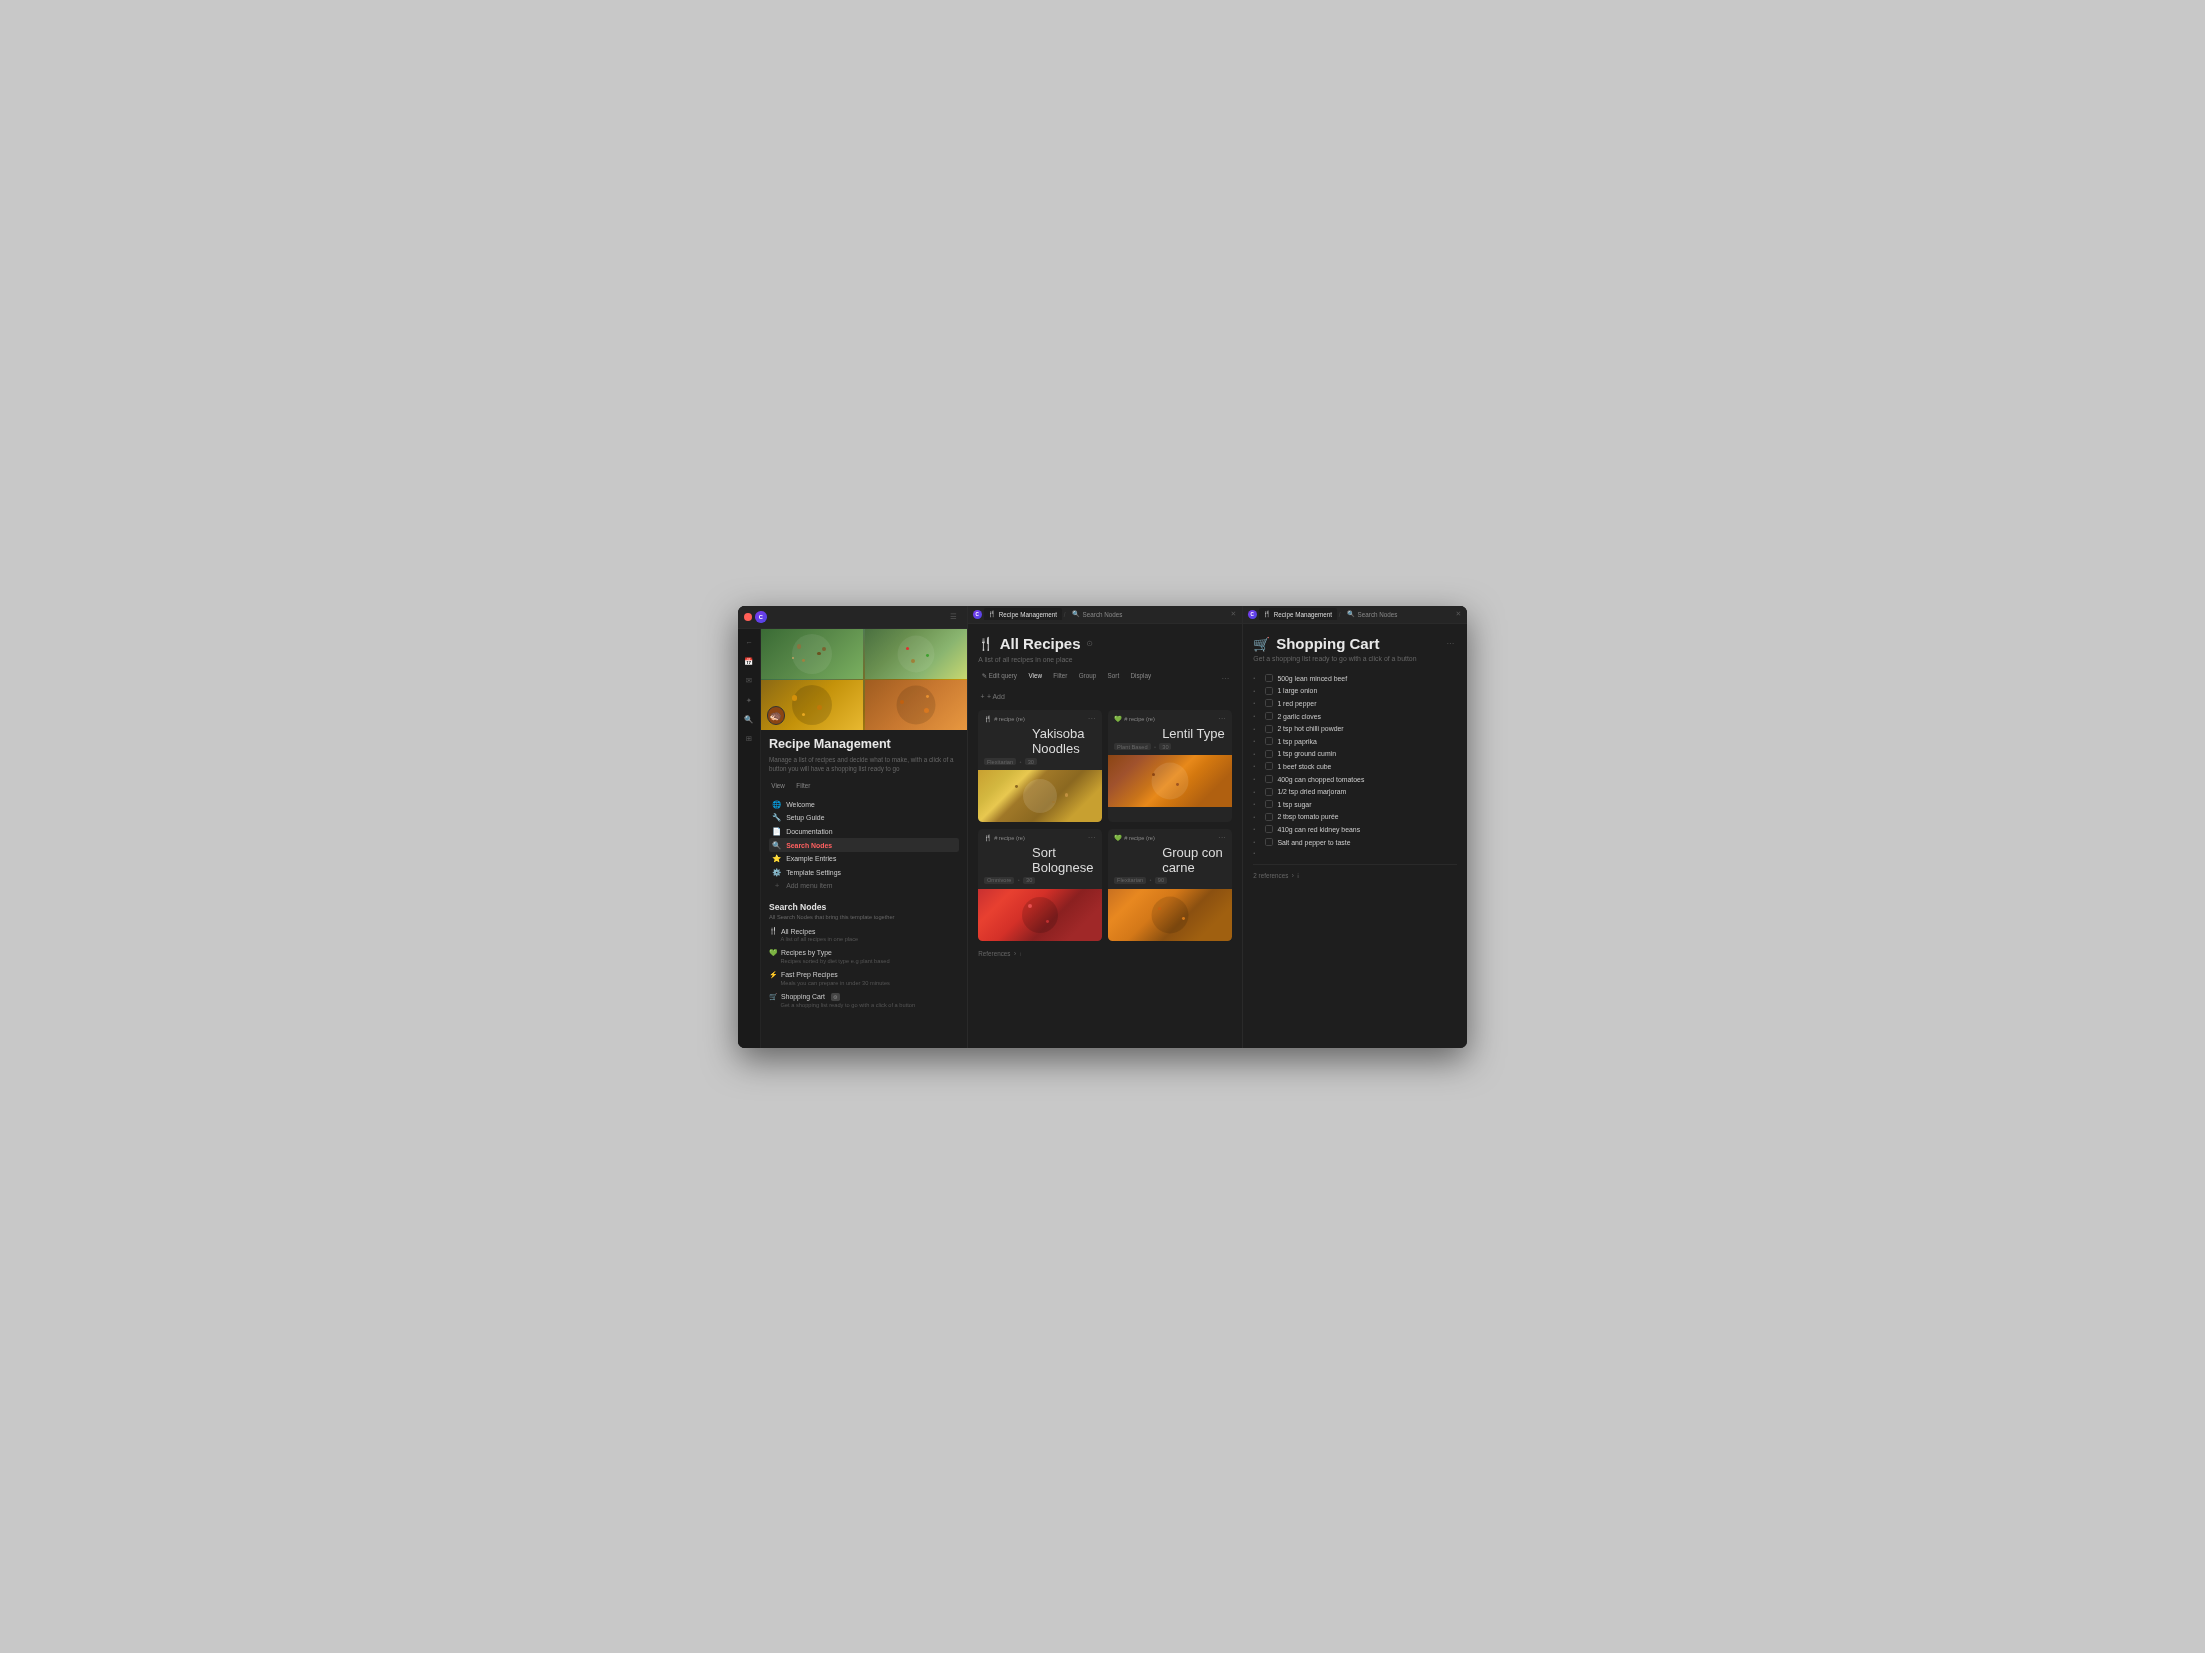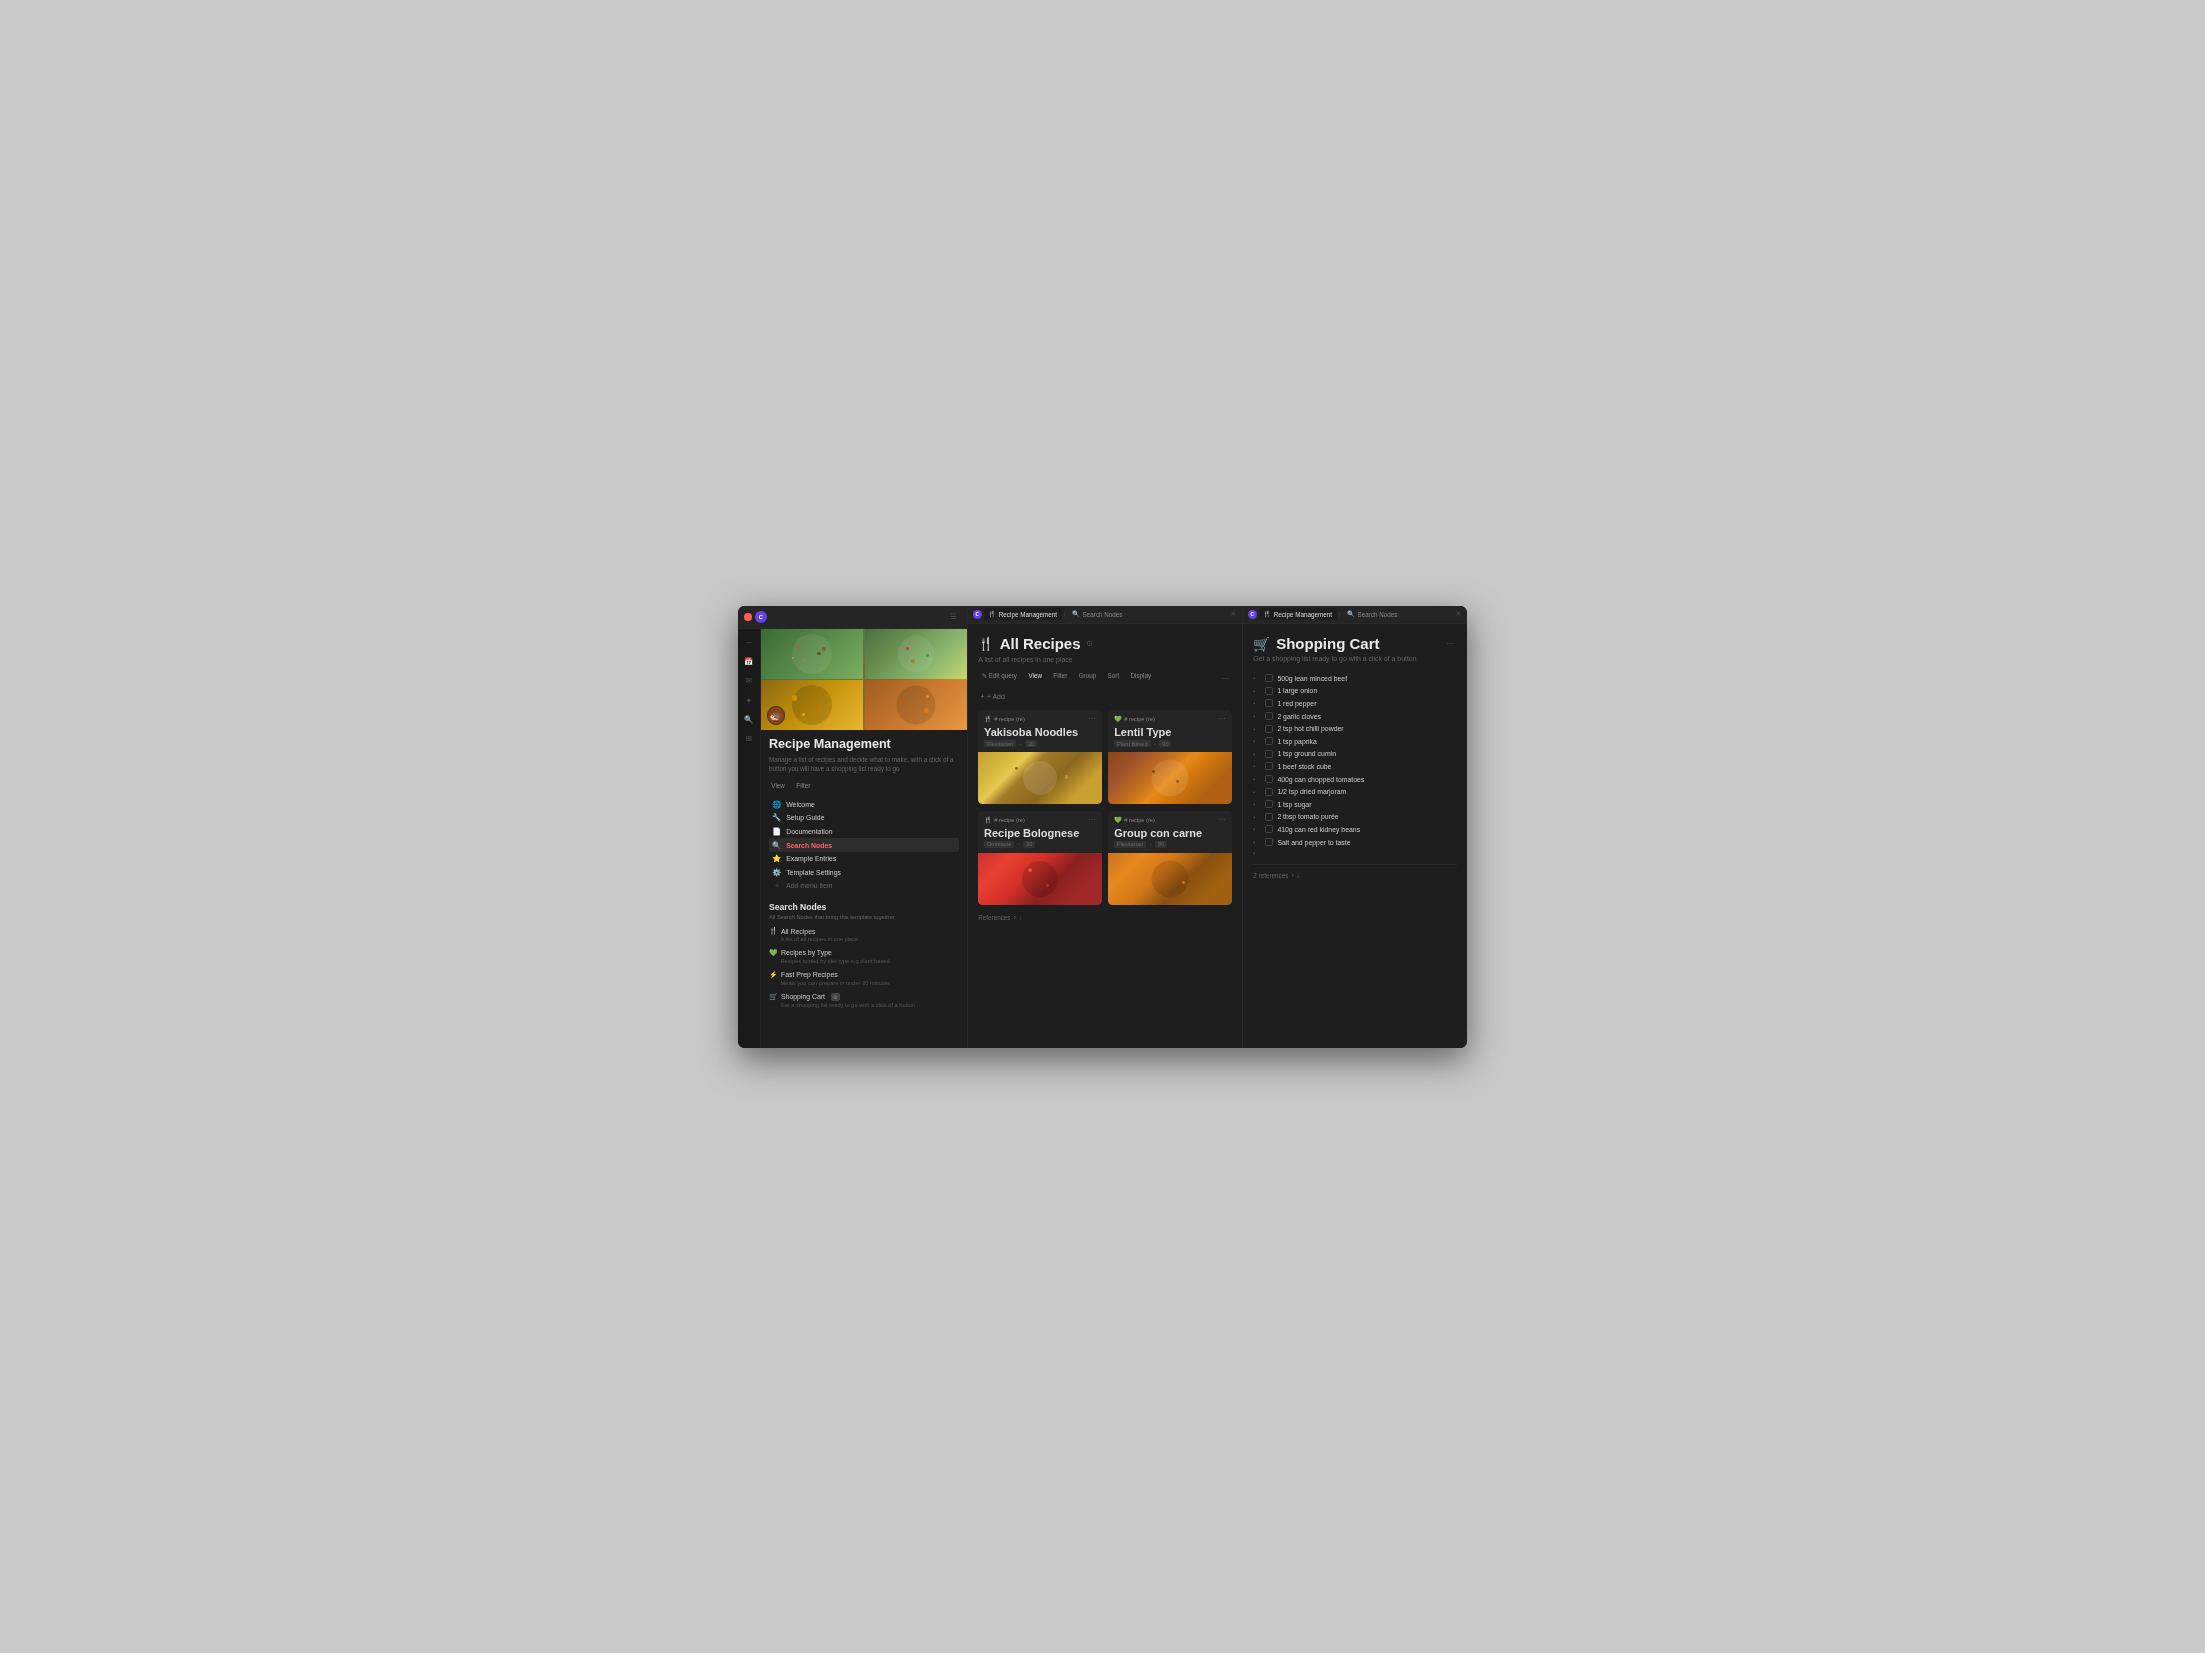--- a/index.html
+++ b/index.html
@@ -334,24 +334,25 @@
       font-size: 5.7px;
       color: #888;
     }
     .card-tag-icon { font-size: 6.3px; }
     .card-menu {
       color: #555;
       font-size: 8px;
       cursor: pointer;
     }
     .card-title {
-      font-size: 11px;
-      font-weight: 700;
+      font-size: 13px;
+      font-weight: 400;
       color: #ddd;
       padding: 0 5.7px 2.3px;
+      margin-left: 48px;
     }
     .card-badge-row {
       display: flex;
       align-items: center;
       gap: 3.4px;
       padding: 0 5.7px 4.6px;
     }
     .card-badge {
       font-size: 5.7px;
       color: #666;
@@ -742,21 +743,21 @@
         </div>
 
         <div class="recipe-card">
           <div class="card-header">
             <div class="card-tag">
               <span class="card-tag-icon">🍴</span>
               <span># recipe (re)</span>
             </div>
             <div class="card-menu">···</div>
           </div>
-          <div class="card-title">Recipe Bolognese</div>
+          <div class="card-title">Sort Bolognese</div>
           <div class="card-badge-row">
             <span class="card-badge">Omnivore</span>
             <span class="dot-sep">•</span>
             <span class="card-badge">30</span>
           </div>
           <div class="card-image">
             <div class="card-img-pasta">
               <div style="position:absolute;top:50%;left:50%;transform:translate(-50%,-50%);width:36px;height:36px;background:rgba(0,0,0,0.15);border-radius:50%;"></div>
               <div style="position:absolute;top:30%;left:40%;width:4px;height:4px;background:#e85050;border-radius:50%;"></div>
               <div style="position:absolute;top:60%;left:55%;width:2.9px;height:2.9px;background:#c03030;border-radius:50%;"></div>

